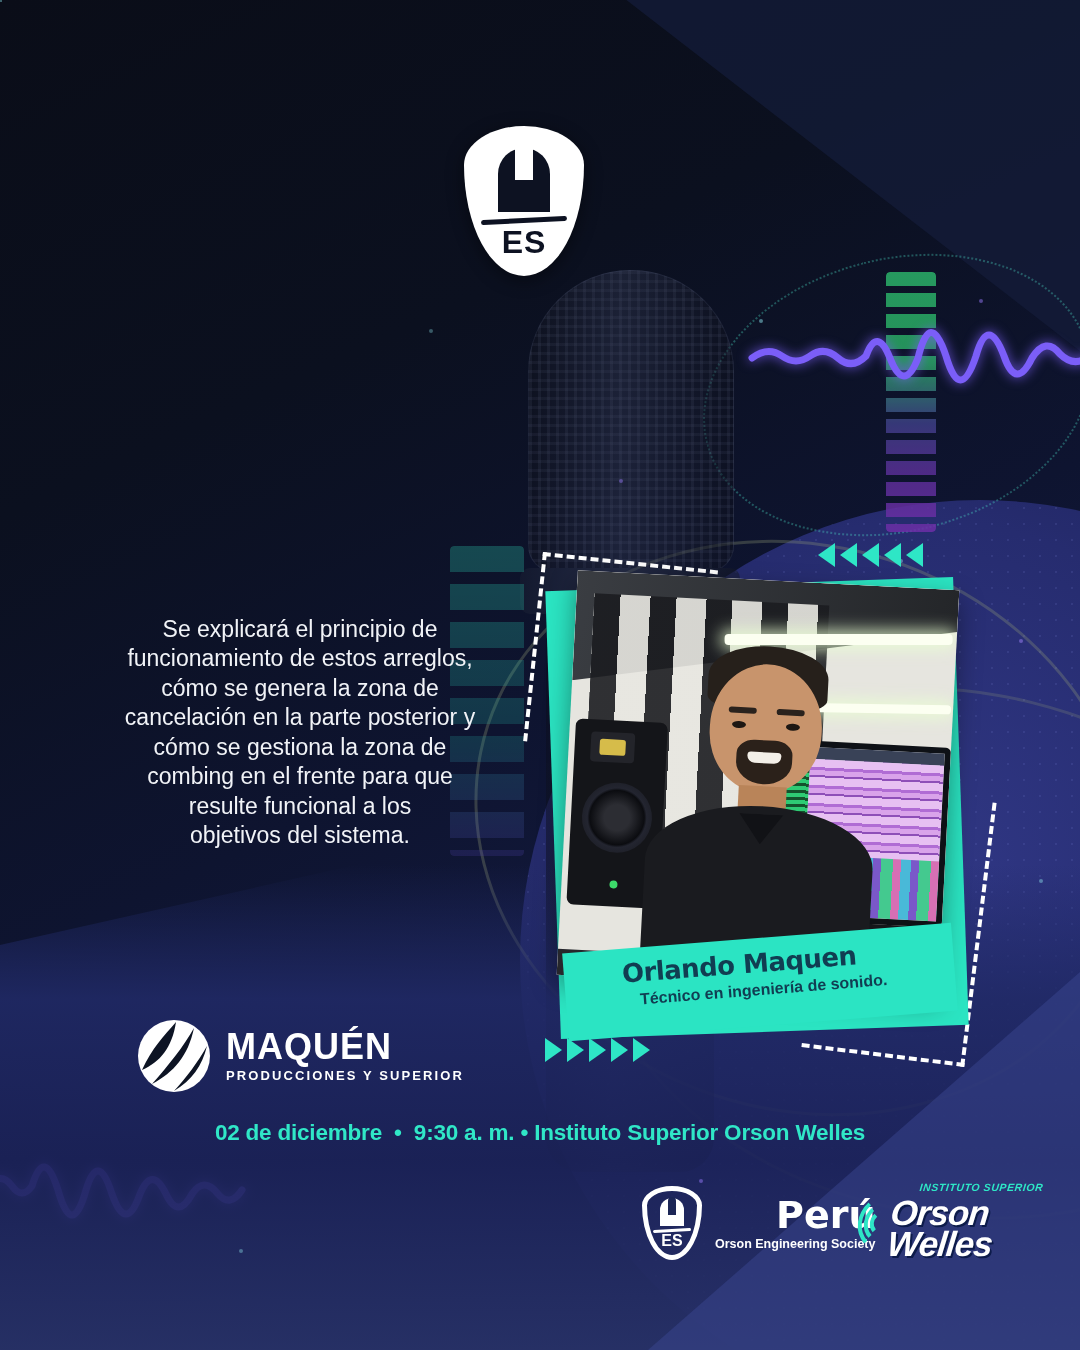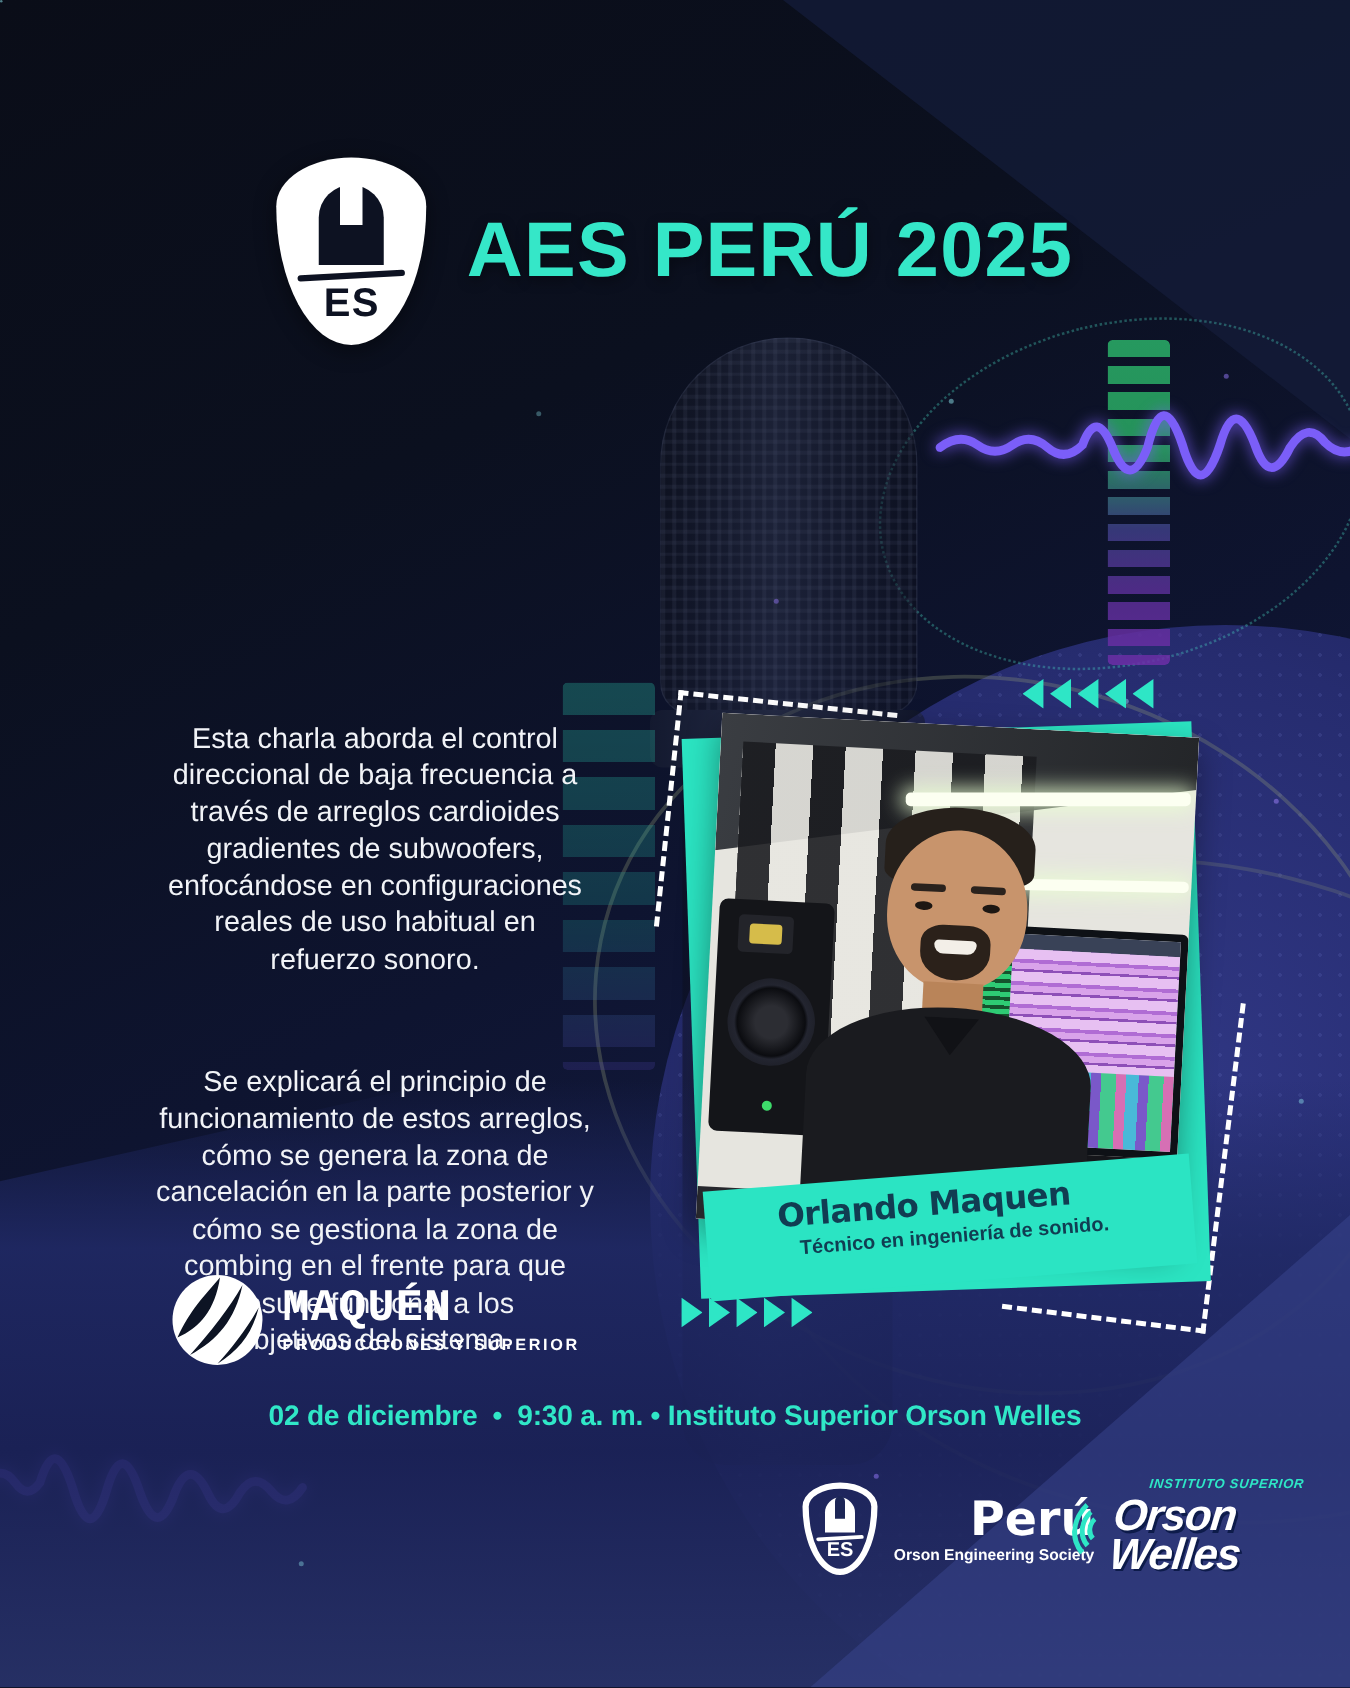--- a/index.html
+++ b/index.html
@@ -89,21 +89,21 @@
     text-shadow:2px 3px 0 rgba(13,19,43,.65);}
 
   
   .body-col{left:70px;top:546px;width:460px;z-index:11;text-align:center;color:#f1f3f7;
     font-size:23px;line-height:29.5px;white-space:pre-line;}
   .body-col .p2{margin-top:39px;}
 
   
   .maquen{left:70px;top:1018px;width:460px;display:flex;justify-content:center;align-items:center;gap:14px;z-index:11;}
   .maquen-text{display:flex;flex-direction:column;align-items:flex-start;}
-  .maquen-name{font-family:Liberation Mono, monospace;font-weight:bold;font-size:36px;color:#fff;letter-spacing:1px;line-height:36px;}
+  .maquen-name{font-family:Liberation Sans, sans-serif;font-weight:bold;font-size:36px;color:#fff;letter-spacing:1px;line-height:36px;}
   .maquen-tag{font-size:13px;font-weight:bold;color:#fff;letter-spacing:2.1px;margin-top:3px;}
 
   
   .photo-group{left:535px;top:540px;width:450px;height:545px;z-index:10;}
   .dash-tl{position:absolute;left:8px;top:12px;width:172px;height:186px;
     border-top:4px dashed #fff;border-left:4px dashed #fff;
     transform:rotate(6deg);transform-origin:top left;}
   .dash-br{position:absolute;right:4px;top:252px;width:160px;height:262px;
     border-right:4px dashed #fff;border-bottom:4px dashed #fff;transform:rotate(7deg);}
   .teal-frame{position:absolute;left:18px;top:44px;width:408px;height:448px;
@@ -224,33 +224,25 @@
   <div class="abs sparkles"></div>
 
   <div class="abs header">
     <div class="shield">
       <div class="a-outer"></div>
       <div class="a-inner"></div>
       <div class="divider"></div>
       <div class="es">ES</div>
     </div>
     <div class="main-title">
-      <div>AES PERÚ 2025</div>
     </div>
   </div>
 
 
   <div class="abs body-col">
-    <div class="p1">Esta charla aborda el control
-direccional de baja frecuencia a
-través de arreglos cardioides
-gradientes de subwoofers,
-enfocándose en configuraciones
-reales de uso habitual en
-refuerzo sonoro.</div>
     <div class="p2">Se explicará el principio de
 funcionamiento de estos arreglos,
 cómo se genera la zona de
 cancelación en la parte posterior y
 cómo se gestiona la zona de
 combing en el frente para que
 resulte funcional a los
 objetivos del sistema.</div>
   </div>
 

